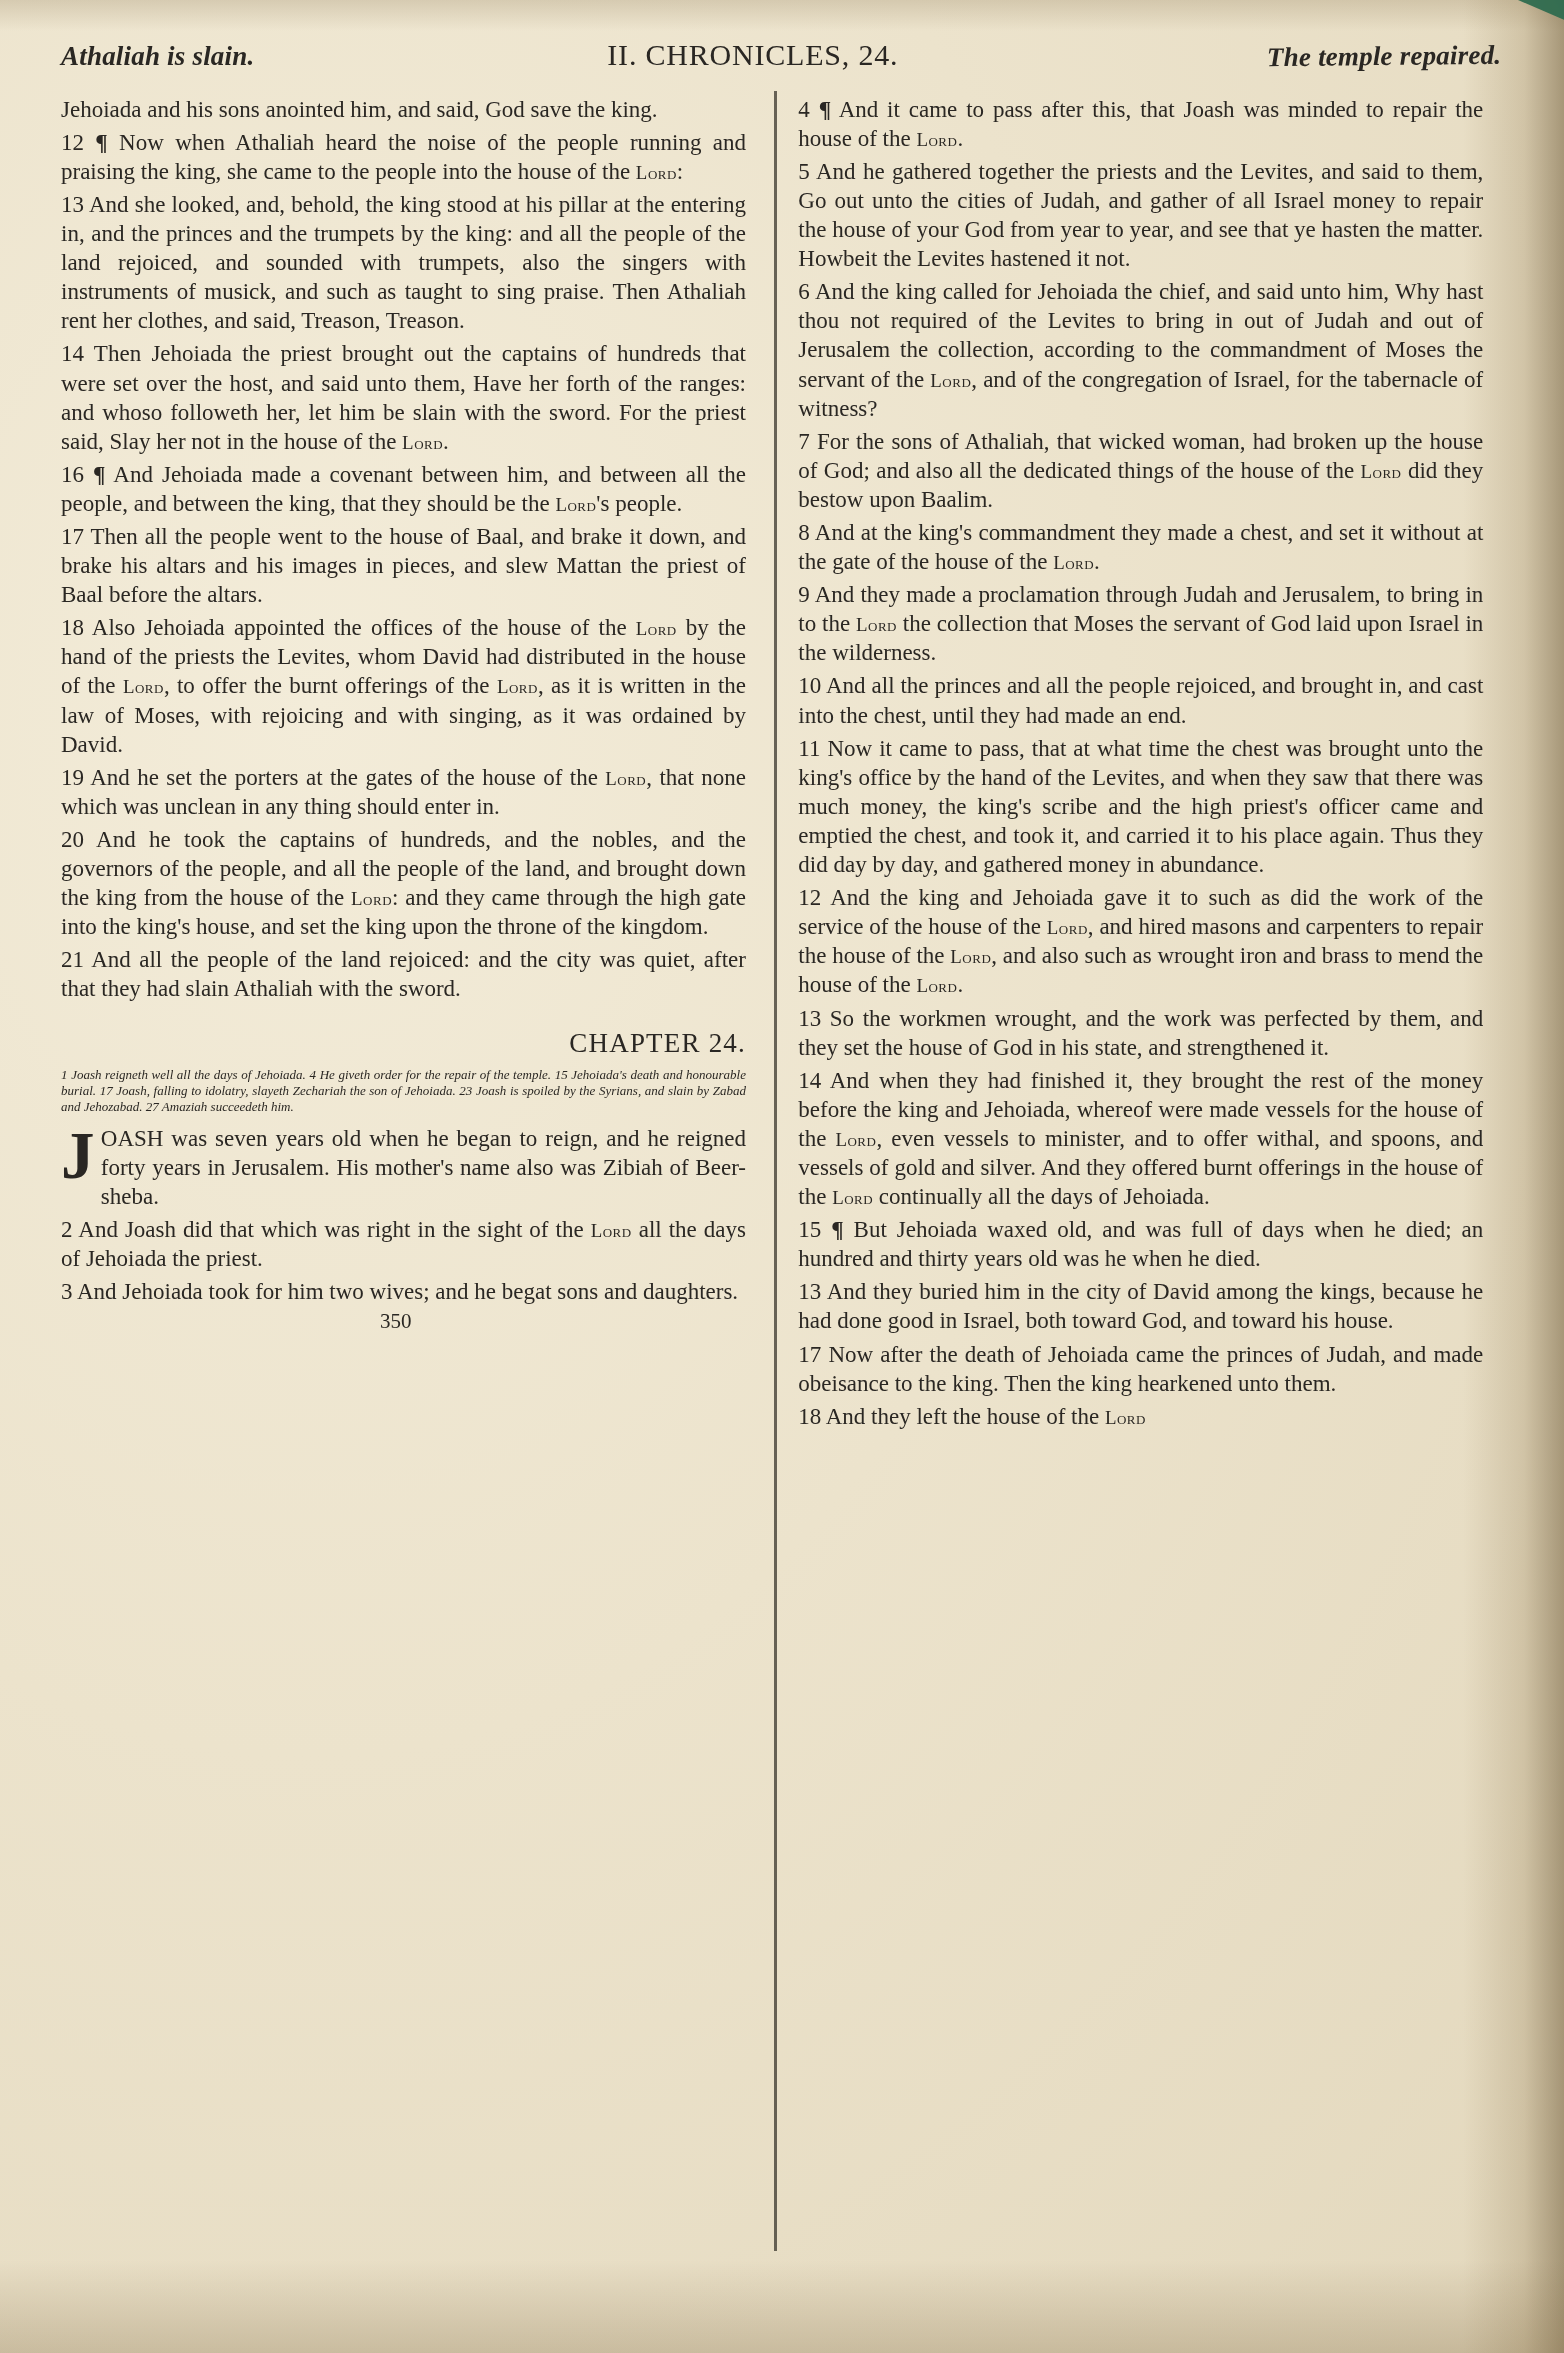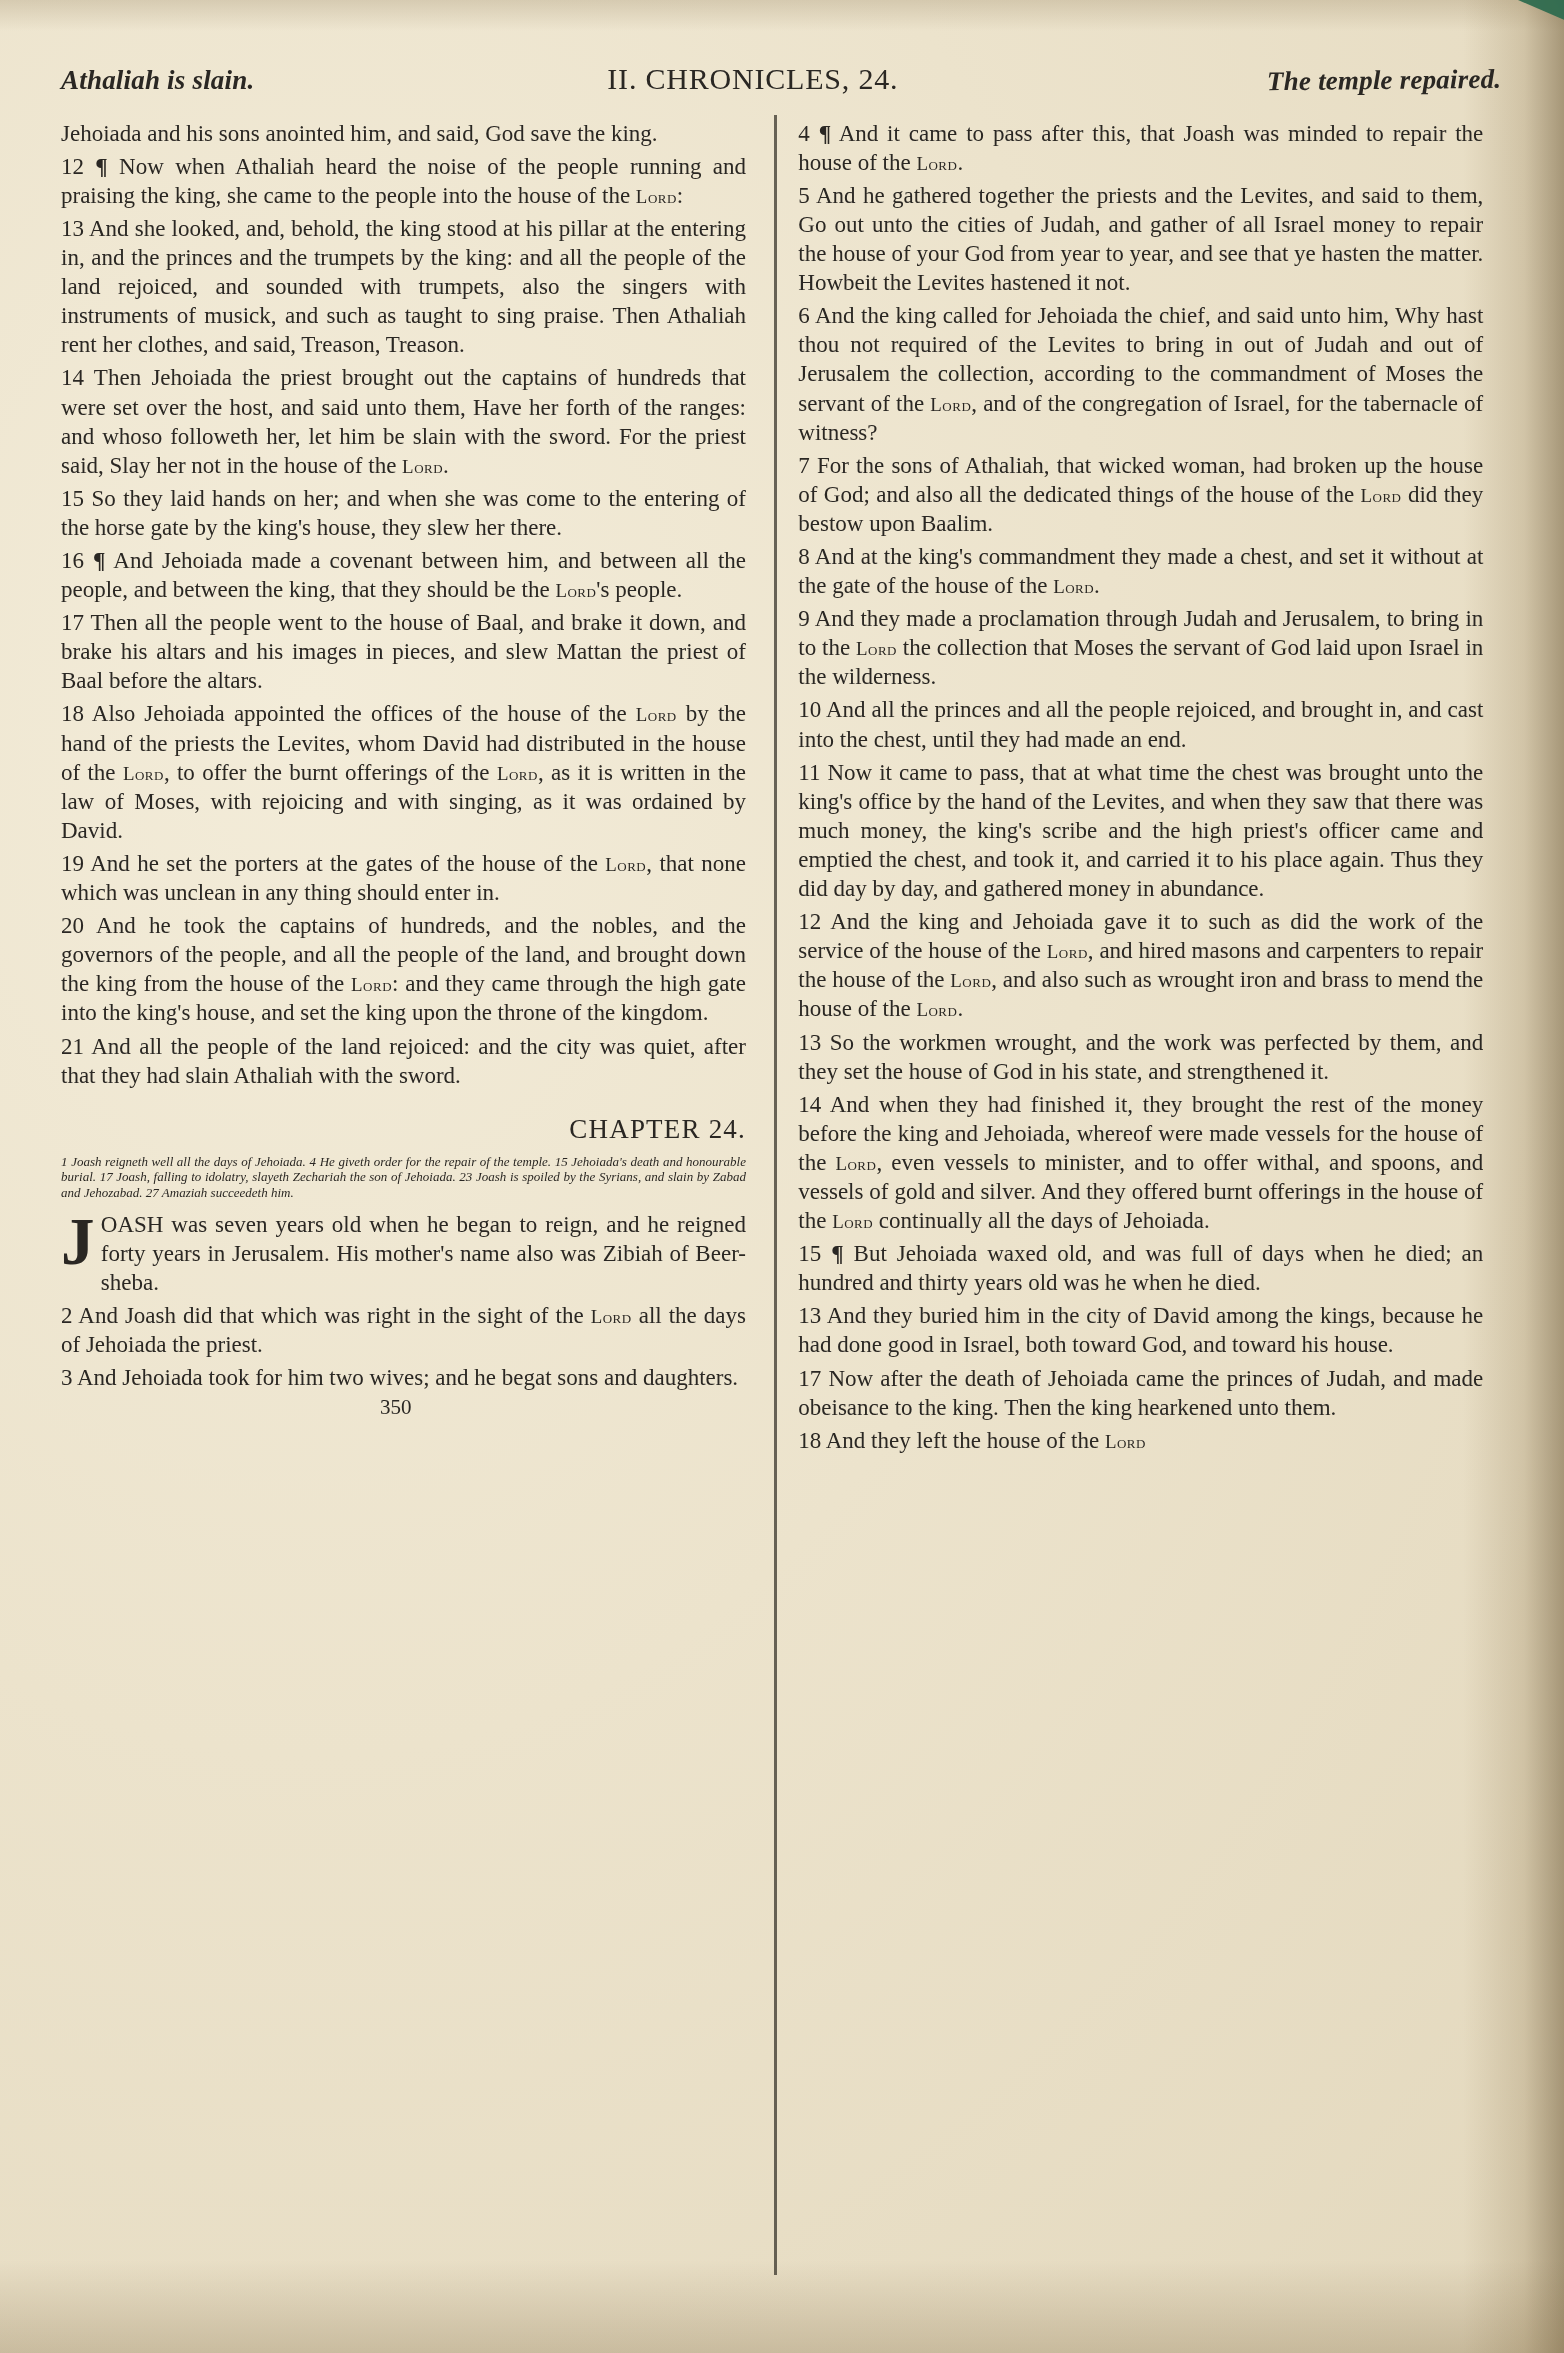--- a/index.html
+++ b/index.html
@@ -43,21 +43,20 @@
     left:61px;top:38px;
     width:1455px;
     color:#2a2723;
   }
   
   .runhead{
     display:flex;align-items:baseline;justify-content:space-between;
     width:1440px;
     padding-bottom:4.7px;
     letter-spacing:0.2px;
-    margin-top:24px;
   }
   .runhead .left{
     font-style:italic;font-size:27px;font-weight:600;
   }
   .runhead .center{
     font-size:30px;font-weight:400;letter-spacing:0.8px;
     margin-left:-15.6px;
   }
   .runhead .right{
     font-style:italic;font-size:27px;font-weight:600;
@@ -145,21 +144,20 @@
       <div class="right">The temple repaired.</div>
     </div>
 
     <div class="columns">
 
       <div class="col left">
         <p class="para">Jehoiada and his sons anointed him, and said, God save the king.</p>
         <p class="para">12 <span class="pil">¶</span> Now when Athaliah heard the noise of the people running and praising the king, she came to the people into the house of the <span class="smallcaps lordw">Lord</span>:</p>
         <p class="para">13 And she looked, and, behold, the king stood at his pillar at the entering in, and the princes and the trumpets by the king: and all the people of the land rejoiced, and sounded with trumpets, also the singers with instruments of musick, and such as taught to sing praise. Then Athaliah rent her clothes, and said, Treason, Treason.</p>
         <p class="para">14 Then Jehoiada the priest brought out the captains of hundreds that were set over the host, and said unto them, Have her forth of the ranges: and whoso followeth her, let him be slain with the sword. For the priest said, Slay her not in the house of the <span class="smallcaps lordw">Lord</span>.</p>
-        <p class="para">15 So they laid hands on her; and when she was come to the entering of the horse gate by the king's house, they slew her there.</p>
         <p class="para">16 <span class="pil">¶</span> And Jehoiada made a covenant between him, and between all the people, and between the king, that they should be the <span class="smallcaps lordw">Lord</span>'s people.</p>
         <p class="para">17 Then all the people went to the house of Baal, and brake it down, and brake his altars and his images in pieces, and slew Mattan the priest of Baal before the altars.</p>
         <p class="para">18 Also Jehoiada appointed the offices of the house of the <span class="smallcaps lordw">Lord</span> by the hand of the priests the Levites, whom David had distributed in the house of the <span class="smallcaps lordw">Lord</span>, to offer the burnt offerings of the <span class="smallcaps lordw">Lord</span>, as it is written in the law of Moses, with rejoicing and with singing, as it was ordained by David.</p>
         <p class="para">19 And he set the porters at the gates of the house of the <span class="smallcaps lordw">Lord</span>, that none which was unclean in any thing should enter in.</p>
         <p class="para">20 And he took the captains of hundreds, and the nobles, and the governors of the people, and all the people of the land, and brought down the king from the house of the <span class="smallcaps lordw">Lord</span>: and they came through the high gate into the king's house, and set the king upon the throne of the kingdom.</p>
         <p class="para">21 And all the people of the land rejoiced: and the city was quiet, after that they had slain Athaliah with the sword.</p>
 
         <div class="chapter-head">CHAPTER 24.</div>
         <div class="argument">1 Joash reigneth well all the days of Jehoiada. 4 He giveth order for the repair of the temple. 15 Jehoiada's death and honourable burial. 17 Joash, falling to idolatry, slayeth Zechariah the son of Jehoiada. 23 Joash is spoiled by the Syrians, and slain by Zabad and Jehozabad. 27 Amaziah succeedeth him.</div>
 

